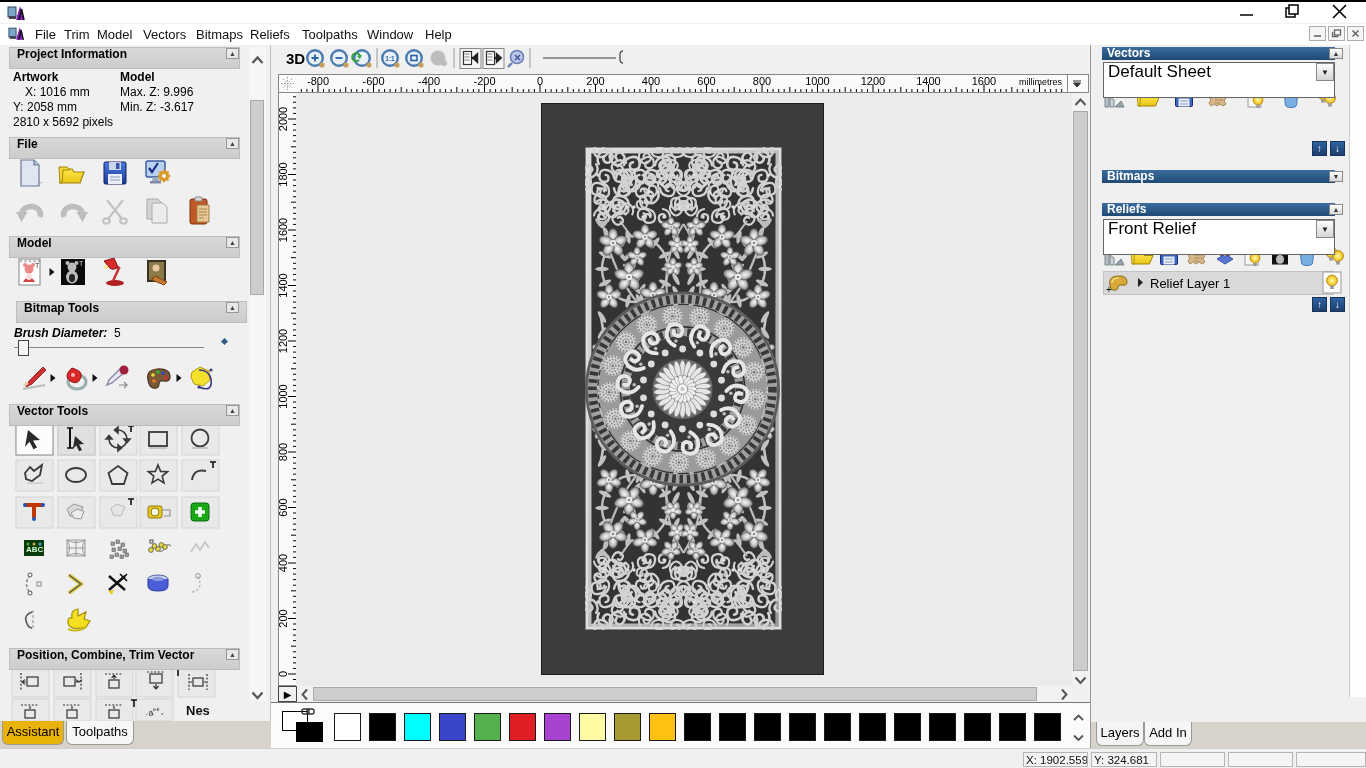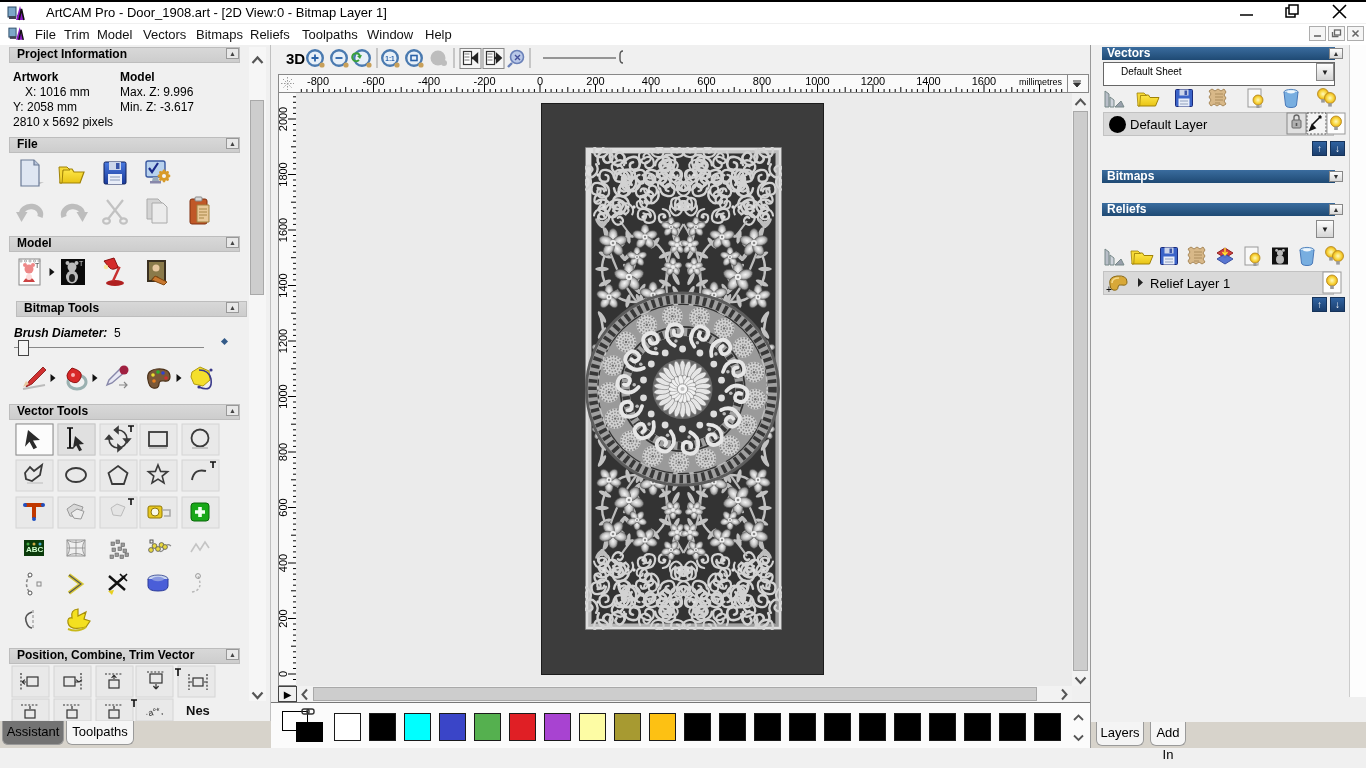--- a/index.html
+++ b/index.html
@@ -6,21 +6,21 @@
 .abs{position:absolute}
 #stage{position:relative;width:1366px;height:768px}
 
 #topstrip{left:0;top:0;width:1366px;height:2px;background:#000}
 #titlebar{left:0;top:2px;width:1366px;height:21px;background:#fff;color:#000;font-size:13px}
 #titlebar .ttext{position:absolute;left:46px;top:3px}
 #menubar{left:0;top:24px;width:1366px;height:21px;background:#fff;font-size:13px;color:#111}
 #menubar span{position:absolute;top:3px}
 .mdibtn{position:absolute;top:2px;width:17px;height:15px;border:1px solid #adadad;background:#f5f5f5;color:#555;font-size:10px;text-align:center;line-height:13px}
 
-.shead{position:absolute;height:16px;background:linear-gradient(#d8d8d8,#cdcdcd);border:1px solid #bdbdbd;font-size:12px;font-weight:bold;color:#000;line-height:12px;padding-left:7px}
+.shead{position:absolute;height:22px;background:linear-gradient(#d8d8d8,#cdcdcd);border:1px solid #bdbdbd;font-size:12px;font-weight:bold;color:#000;line-height:12px;padding-left:7px}
 .shbtn{position:absolute;width:13px;height:11px;background:#e8e8e8;border:1px solid #999;color:#444;font-size:7px;text-align:center;line-height:10px}
 .bluehead{position:absolute;height:13px;background:linear-gradient(#3a6c9e,#1f4a74);font-size:12px;font-weight:bold;color:#fff;line-height:13px;padding-left:5px}
 .bluebtn{position:absolute;width:14px;height:11px;background:linear-gradient(#fdfdfd,#d8d8d8);border:1px solid #888;color:#333;font-size:7px;text-align:center;line-height:10px}
 
 #lpanel{left:0;top:45px;width:271px;height:703px;background:#f0f0f0;border-right:1px solid #c0c0c0}
 .ptext{position:absolute;font-size:12px;color:#000}
 .bold{font-weight:bold}
 
 #lscroll{left:249px;top:2px;width:17px;height:654px;background:#f6f6f6}
 
@@ -30,21 +30,21 @@
 #viewport{position:absolute;left:25px;top:48px;width:776px;height:593px;background:#ebebeb;overflow:hidden}
 #darkrect{position:absolute;left:245px;top:10px;width:283px;height:572px;background:#3c3c3c;border:1px solid #1c1c1c}
 
 .sbtrack{position:absolute;background:#f2f2f2}
 .sbthumb{position:absolute;background:#cdcdcd;border:1px solid #a9a9a9}
 
 #palette{left:271px;top:702px;width:819px;height:46px;background:#fbfbfb;border-top:1px solid #777}
 .sw{position:absolute;top:10px;width:27px;height:28px;border:1px solid #1a1a1a}
 
 #rpanel{left:1090px;top:45px;width:276px;height:703px;background:#f0f0f0;border-left:1px solid #999}
-.combo{position:absolute;height:24px;background:#fff;border:1px solid #666;font-size:10px;color:#000;line-height:18px;padding-left:17px}
+.combo{position:absolute;height:36px;background:#fff;border:1px solid #666;font-size:17px;color:#000;line-height:18px;padding-left:4px}
 .cbtn{position:absolute;width:18px;height:18px;background:linear-gradient(#fdfdfd,#d5d5d5);border:1px solid #888;text-align:center;font-size:8px;color:#222;line-height:17px}
 .laybar{position:absolute;background:#d9d9d9;border:1px solid #c2c2c2;font-size:13px;color:#000}
 .udbtn{position:absolute;width:15px;height:15px;background:linear-gradient(#2f62a0,#1c3f6e);border:1px solid #16335a;color:#fff;font-size:10px;text-align:center;line-height:14px;font-weight:bold}
 
 .tab{position:absolute;height:24px;background:#f6f6f6;border:1px solid #9a9a9a;border-top:none;border-radius:0 0 6px 6px;font-size:13px;color:#000;text-align:center;line-height:22px}
 .tabstrip{position:absolute;background:#d7d3cb}
 
 #statusbar{left:0;top:748px;width:1366px;height:20px;background:#f0f0f0;border-top:1px solid #cfcfcf}
 .sfield{position:absolute;top:3px;height:15px;border:1px solid #b5b5b5;background:#f4f4f4;font-size:11.5px;color:#111;line-height:14px;padding-left:2px;white-space:nowrap;overflow:hidden}
 </style></head>
@@ -52,21 +52,20 @@
 <div id="stage">
 <div class="abs" id="topstrip"></div>
 <div class="abs" id="titlebar">
   <svg class="abs" style="left:7px;top:2px" width="20" height="18" viewBox="0 0 20 18">
         <rect x="1" y="3" width="8" height="10" fill="#7da7c8" stroke="#2a4a66"></rect>
         <rect x="2" y="12" width="7" height="3" fill="#445"></rect>
         <path d="M9 16 L13 2 L17 16 Z" fill="#8a1ac2"></path>
         <path d="M10 12 h6" stroke="#8a1ac2" stroke-width="2"></path>
         <path d="M12 16 l2.5-11 2.5 11" fill="none" stroke="#111" stroke-width="1.6"></path>
       </svg>
-  <span class="ttext">ArtCAM Pro - Door_1908.art - [2D View:0 - Bitmap Layer 1]</span>
   <svg class="abs" style="left:1230px;top:0px" width="130" height="21" viewBox="0 0 130 21">
     <path d="M10 13 h13" stroke="#000" stroke-width="1.5"></path>
     <rect x="56" y="6" width="9" height="9" fill="none" stroke="#000" stroke-width="1.5"></rect>
     <rect x="59" y="3" width="9" height="9" fill="#fff" stroke="#000" stroke-width="1.5"></rect>
     <path d="M103 3 l13 13 M116 3 l-13 13" stroke="#000" stroke-width="1.6"></path>
   </svg>
 </div>
 <div class="abs" id="menubar">
   <svg class="abs" style="left:8px;top:1px" width="18" height="17" viewBox="0 0 20 18">
         <rect x="1" y="3" width="8" height="10" fill="#7da7c8" stroke="#2a4a66"></rect>
@@ -386,21 +385,21 @@
     <svg width="15" height="10" style="position:absolute;left:1px;top:8px">
           <path d="M2.5 8 L7.5 2.5 L12.5 8" fill="none" stroke="#555" stroke-width="2.2"></path>
         </svg>
     <div class="sbthumb" style="left:1px;top:53px;width:14px;height:195px"></div>
     <svg width="15" height="10" style="position:absolute;left:1px;top:643px">
           <path d="M2.5 2.5 L7.5 8 L12.5 2.5" fill="none" stroke="#555" stroke-width="2.2"></path>
         </svg>
   </div>
 
   <div class="tabstrip" style="left:0;top:676px;width:271px;height:27px"></div>
-  <div class="tab" style="left:2px;top:676px;width:62px;background:#737373">Assistant</div>
+  <div class="tab" style="left:2px;top:676px;width:62px;background:#eab308">Assistant</div>
   <div class="tab" style="left:66px;top:676px;width:68px">Toolpaths</div>
 </div>
 
 <div class="abs" id="canvaszone">
   <div id="toolbar2d">
         <svg width="819" height="28" viewBox="0 0 819 28" style="position:absolute;left:0;top:0">
           <text x="15" y="19" font-size="15" font-weight="bold" fill="#000" font-family="Liberation Sans">3D</text>
           <circle cx="44" cy="13" r="7.8" fill="#e8f0f8" stroke="#4a7ab0" stroke-width="2.4"></circle>
           <circle cx="51" cy="20" r="2.6" fill="#c8a05a"></circle>
           <path d="M40.5 13 h7 M44 9.5 v7" stroke="#2a62a8" stroke-width="1.8"></path>
@@ -1153,56 +1152,49 @@
         <ellipse cx="216" cy="205" rx="4" ry="1.4" fill="#eef6fc"></ellipse>
         <circle cx="240" cy="207" r="5.5" fill="url(#bulbg)" stroke="#b08818" stroke-width="0.8"></circle>
         <rect x="238.2" y="212.2" width="3.6" height="3.4" fill="#9a9a9a"></rect>
         <circle cx="247" cy="211" r="5.5" fill="url(#bulbg)" stroke="#b08818" stroke-width="0.8"></circle>
         <rect x="245.2" y="216.2" width="3.6" height="3.4" fill="#9a9a9a"></rect>
       </svg>
 <div class="bluehead" style="left:11px;top:2px;width:233px">Vectors</div>
   <div class="bluebtn" style="left:238px;top:3px">▲</div>
   <div class="combo" style="left:12px;top:17px;width:232px">Default Sheet</div>
   <div class="cbtn" style="left:225px;top:18px">▼</div>
-  <div class="laybar" style="left:12px;top:67px;width:231px;height:24px">
-    <div style="position:absolute;left:5px;top:3px;width:17px;height:17px;border-radius:50%;background:#000"></div>
-    <span style="position:absolute;left:26px;top:4px">Default Layer</span>
-        <svg width="243" height="24" viewBox="0 0 243 24" style="position:absolute;left:0;top:-1px">
-          <rect x="183" y="1" width="19" height="21" fill="#e0e0e0" stroke="#888"></rect>
-          <rect x="188" y="8" width="9" height="8" rx="1" fill="#b0b0b0" stroke="#666"></rect>
-          <path d="M190 8 v-2.5 a2.5 2.5 0 0 1 5 0 V8" fill="none" stroke="#666" stroke-width="1.4"></path>
-          <path d="M192.5 11 v3" stroke="#555" stroke-width="1.6"></path>
-          <rect x="203" y="1" width="19" height="21" fill="#f4f4f4" stroke="#555" stroke-dasharray="2 1.6"></rect>
-          <path d="M217 4 l-9 9 m9 -9 l-2.5 0.5 m2.5 -0.5 l-0.5 2.5 M208 13 l-2 5 l5 -2z" stroke="#111" stroke-width="1.6" fill="#111"></path>
-          <rect x="223" y="1" width="18" height="21" fill="#fdfdfd" stroke="#999"></rect>
-          <circle cx="232" cy="9.5" r="5.5" fill="url(#bulbg)" stroke="#b08818" stroke-width="0.8"></circle>
-          <rect x="230.2" y="14.6" width="3.6" height="3.4" fill="#9a9a9a"></rect>
-        </svg>
-  </div>
   <div class="udbtn" style="left:221px;top:96px">↑</div>
   <div class="udbtn" style="left:239px;top:96px">↓</div>
 
   <div class="bluehead" style="left:11px;top:125px;width:233px">Bitmaps</div>
   <div class="bluebtn" style="left:238px;top:126px">▼</div>
 
   <div class="bluehead" style="left:11px;top:158px;width:233px">Reliefs</div>
   <div class="bluebtn" style="left:238px;top:159px">▲</div>
+  <div class="combo" style="left:12px;top:174px;width:232px">Front Relief</div>
   <div class="cbtn" style="left:225px;top:175px">▼</div>
   <div class="laybar" style="left:12px;top:226px;width:231px;height:24px">
     <span style="position:absolute;left:46px;top:4px">Relief Layer 1</span>
         <svg width="239" height="24" viewBox="0 0 239 24" style="position:absolute;left:0;top:-1px">
           <path d="M6 14 q-2 -8 7 -9 q10 -1 10 6 q0 4 -5 3 q-4 -1 -4 2 q0 4 -5 3 q-3 -1 -3 -5z" fill="#d8a838" stroke="#8a6a18"></path>
           <path d="M8 12 q0 -5 7 -5" stroke="#f4d888" stroke-width="1.6" fill="none"></path>
           <text x="2" y="22" font-size="10" fill="#111" font-family="Liberation Sans">+</text>
           <path d="M34 7 l5 4.5 l-5 4.5z" fill="#222"></path>
           <rect x="219" y="1" width="18" height="21" fill="#fdfdfd" stroke="#999"></rect>
           <circle cx="228" cy="9.5" r="5.5" fill="url(#bulbg)" stroke="#b08818" stroke-width="0.8"></circle>
           <rect x="226.2" y="14.6" width="3.6" height="3.4" fill="#9a9a9a"></rect>
         </svg>
   </div>
   <div class="udbtn" style="left:221px;top:252px">↑</div>
   <div class="udbtn" style="left:239px;top:252px">↓</div>
 
   <div class="tabstrip" style="left:0px;top:677px;width:276px;height:26px"></div>
   <div class="tab" style="left:5px;top:677px;width:48px;background:#f4f4f4">Layers</div>
-  <div class="tab" style="left:59px;top:677px;width:36px">Add In</div>
+  <div class="tab" style="left:53px;top:677px;width:48px">Add In</div>
 </div>
 
+<div class="abs" id="statusbar">
+  <div class="sfield" style="left:1023px;width:65px;padding-left:2px">X: 1902.559</div>
+  <div class="sfield" style="left:1091px;width:66px">Y: 324.681</div>
+  <div class="sfield" style="left:1160px;width:65px"></div>
+  <div class="sfield" style="left:1228px;width:65px"></div>
+  <div class="sfield" style="left:1296px;width:70px"></div>
+</div>
 </div>
 </body></html>

